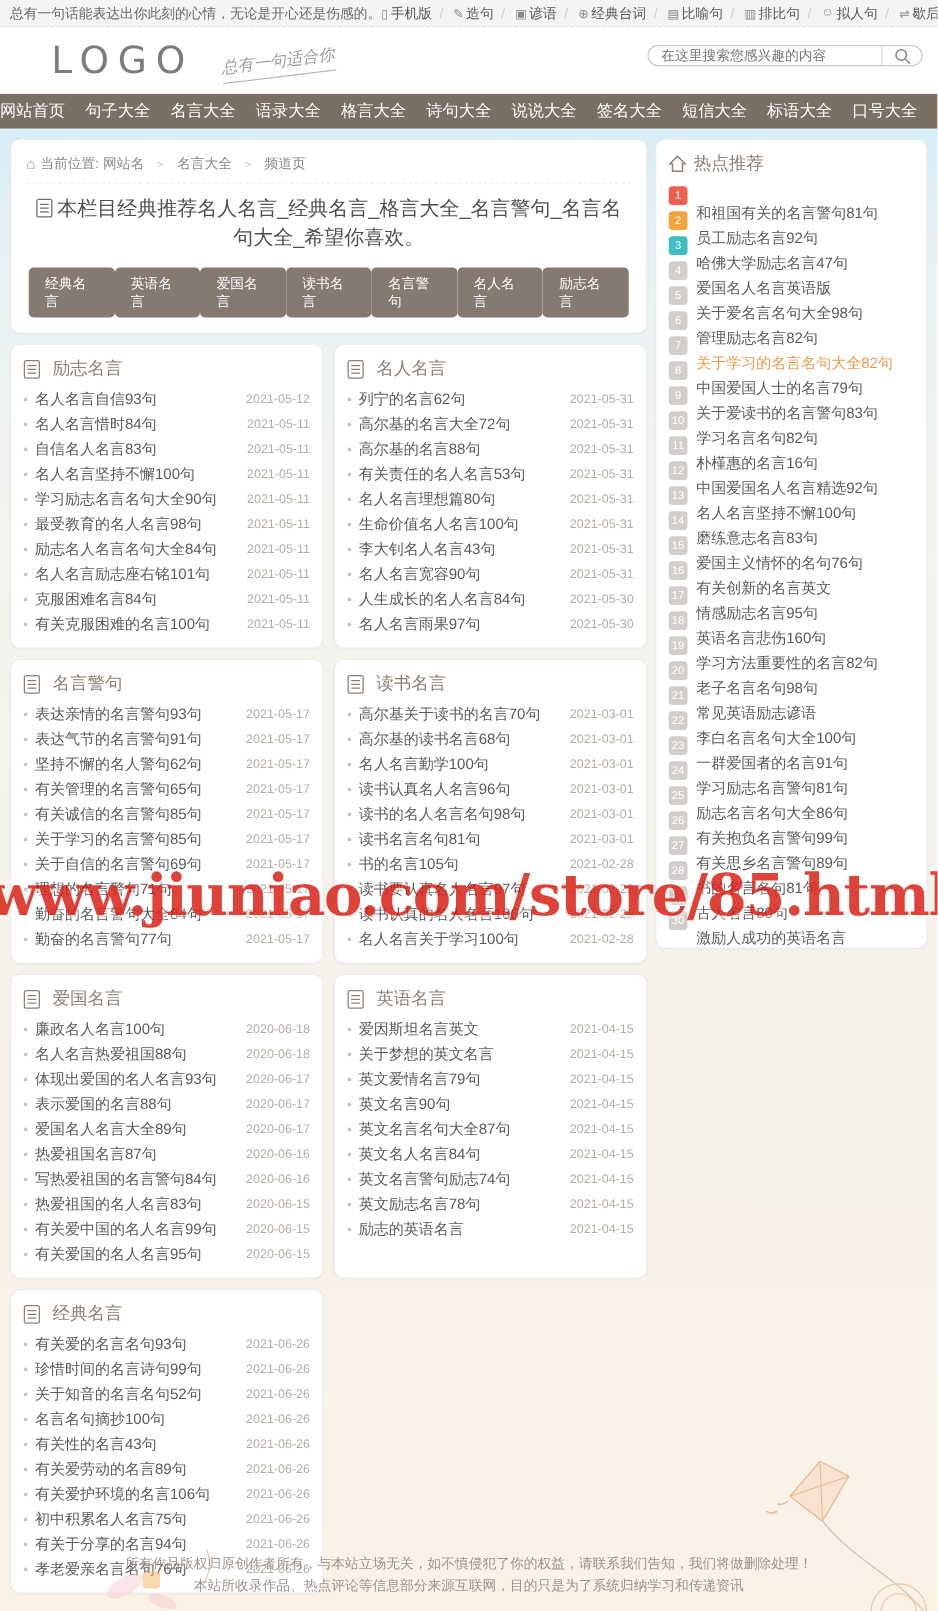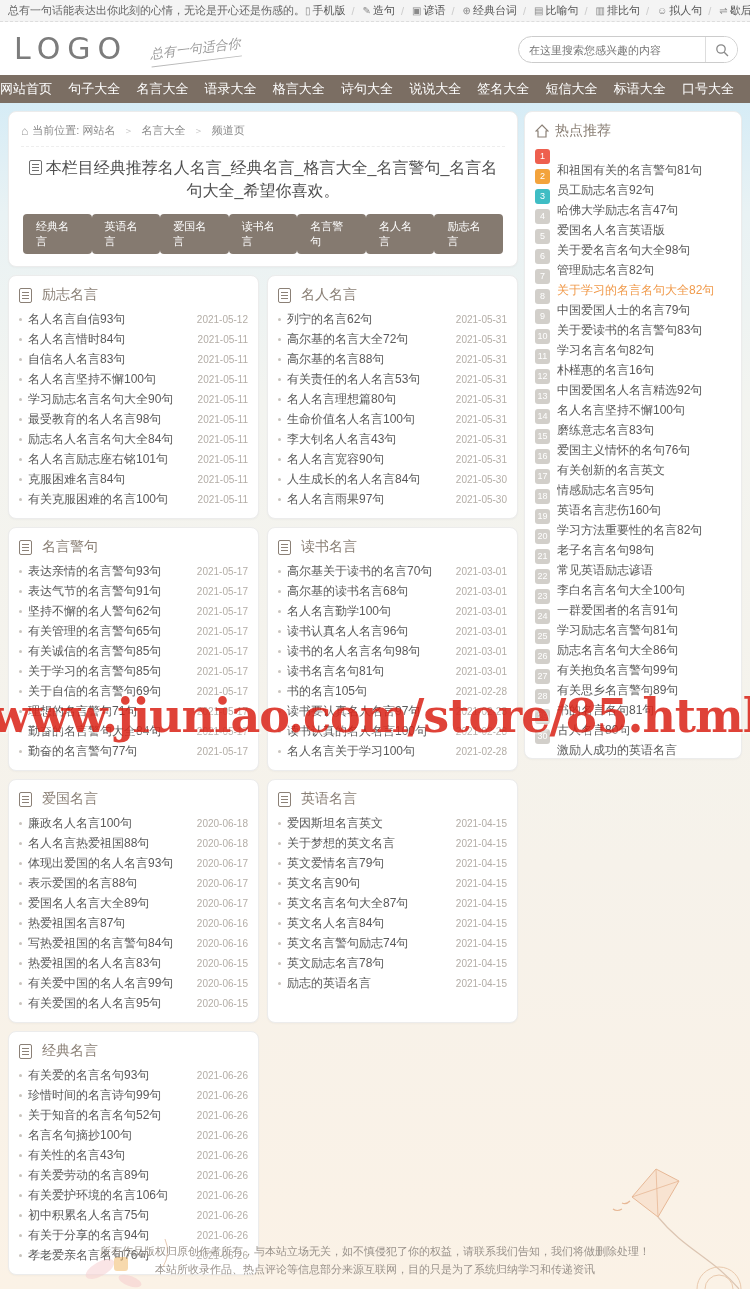--- a/index.html
+++ b/index.html
@@ -16,26 +16,26 @@
     display:flex; justify-content:space-between; align-items:center;
     padding:0 8px; font-size:11px; color:#666; white-space:nowrap;
   }
   .topbar-links { display:flex; align-items:center; }
   .toplink { color:#555; display:flex; align-items:center; gap:2px; font-size:11px; }
   .toplink + .toplink::before { content:"/"; color:#ccc; margin:0 6px; }
   .tl-icon { color:#8a8a8a; font-size:10px; }
 
   
   .header { height:53px; background:#fff; position:relative; display:flex; align-items:center; padding:0 14px; }
-  .logo { font-family:"DejaVu Sans", sans-serif; font-size:30px; letter-spacing:7px; color:#7c7c7c; }
+  .logo { font-family:"DejaVu Sans", sans-serif; font-size:30px; letter-spacing:7px; color:#7c7c7c;margin-left:27px; }
   .slogan {
     font-family:"DejaVu Serif", serif; font-style:italic; font-size:13px; color:#9a9a9a;
     transform:rotate(-7deg); margin:4px 0 0 22px; border-bottom:1px solid #b9b9b9; padding-bottom:3px;
   }
-  .search { position:absolute; right:12px; top:14px; width:220px; height:27px;
+  .search { position:absolute; right:12px; top:14px; width:220px; height:17px;
     border:1px solid #ccc; border-radius:14px; display:flex; overflow:hidden; background:#fff; }
   .search input { flex:1; border:0; outline:0; background:transparent; padding:0 10px; font-size:11px; color:#444; }
   .search-btn { width:32px; border-left:1px solid #ddd; display:flex; align-items:center; justify-content:center; background:#fff; }
 
   
   .nav { height:28px; background:#7b6e63; display:flex; }
   .nav-item { flex:1; text-align:left; line-height:28px; color:#fff; font-size:13px; }
 
   
   .page {

